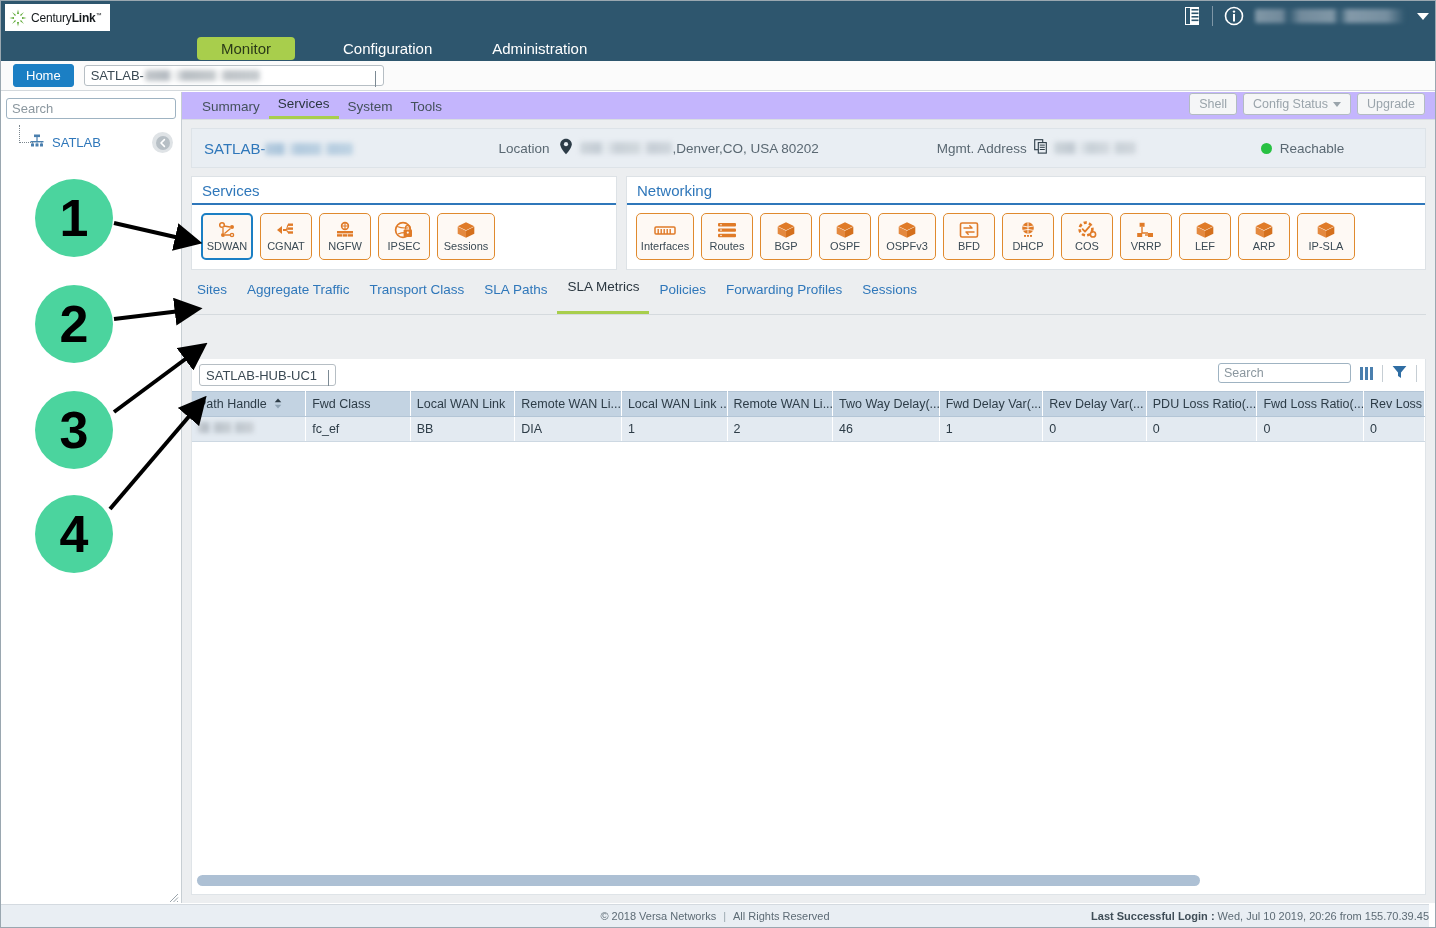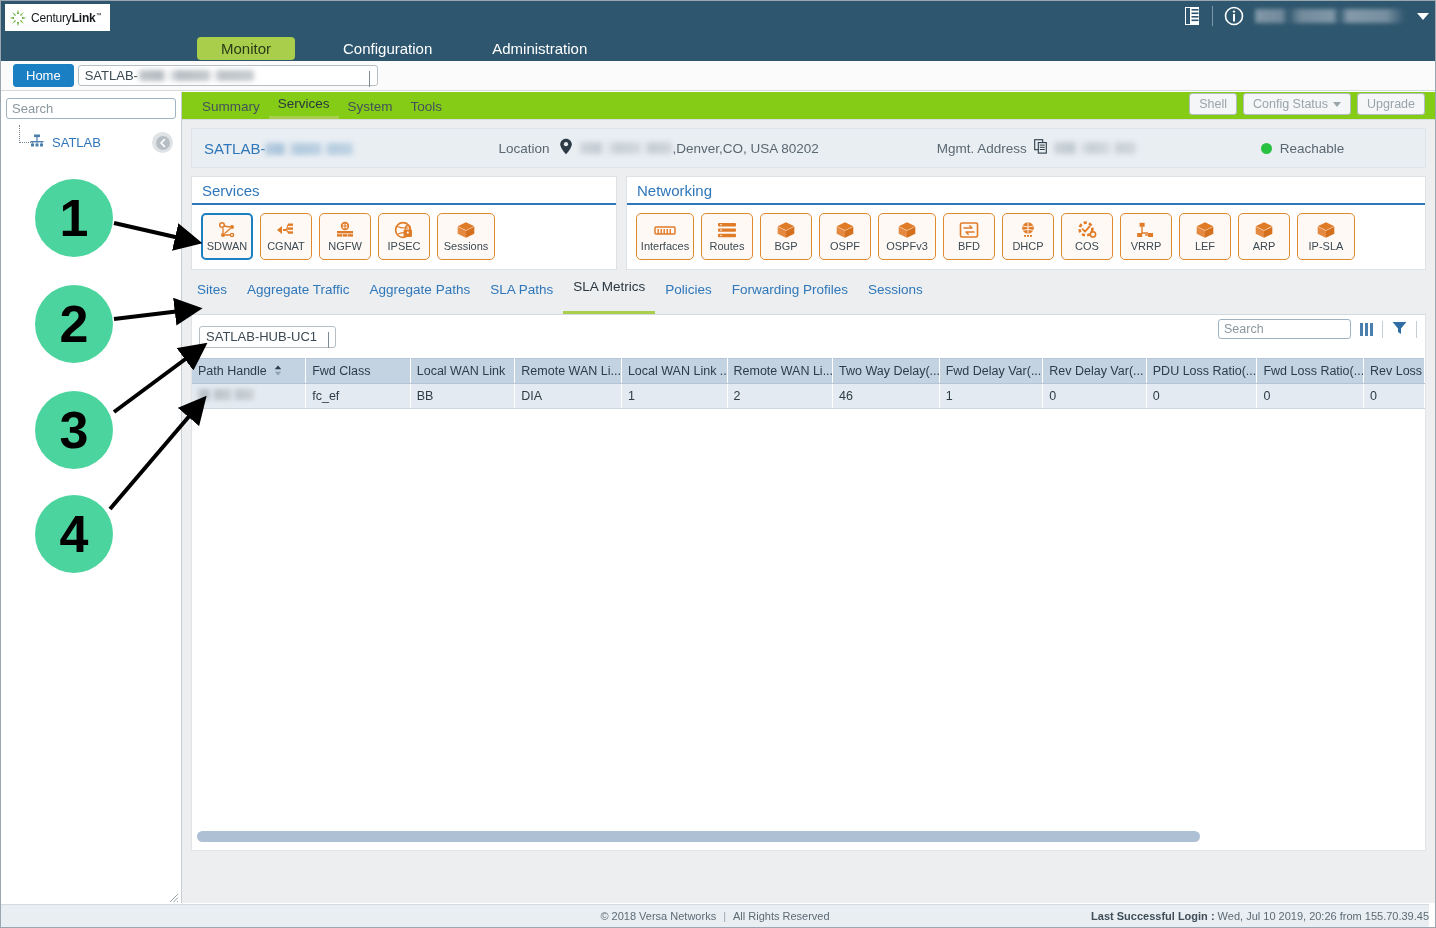--- a/index.html
+++ b/index.html
@@ -33,21 +33,21 @@
   .vdiv { width:1px; height:20px; background:#7e96a6; }
   .ic-info { width:22px; height:22px; }
   .user-blur {
     width:150px; height:14px;
     background:linear-gradient(90deg,#8fa3b1 0%, #7e94a4 18%, #2e566e 22%, #7e94a4 30%, #8fa3b1 52%, #2e566e 56%, #93a6b4 62%, #8399a9 88%, #2e566e 100%);
     filter:blur(2.2px); opacity:.85; border-radius:2px;
   }
   .chev-white { width:0;height:0;border-left:6px solid transparent;border-right:6px solid transparent;border-top:7px solid #ffffff; margin-left:2px;}
 
   
-  .homebar { height:30px; background:#fbfbfb; border-bottom:1px solid #d4d9dd; display:flex; align-items:center; padding-left:12px; gap:4px;}
+  .homebar { height:30px; background:#fbfbfb; border-bottom:1px solid #d4d9dd; display:flex; align-items:center; padding-left:12px; gap:10px;}
   .home-btn { background:#1b7fc4; color:#fff; font-size:13px; padding:3px 12px; border-radius:3px; border:1px solid #1b7fc4; cursor:pointer;}
   .dev-select { width:300px; height:21px; border:1px solid #b6bec4; background:#fff; border-radius:3px; display:flex; align-items:center; padding:0 6px; position:relative; font-size:13px; color:#3b4a54; cursor:pointer;}
   .dev-select .blur-long { display:inline-block; width:115px; height:11px; margin-left:1px;
      background:linear-gradient(90deg,#c2c7cb 0%, #b4bac0 20%, #fff 24%, #b8bec3 34%, #c5cacd 60%, #fff 64%, #bfc4c8 70%, #c7ccd0 100%);
      filter:blur(2.4px); border-radius:2px;}
   .dev-select .chev { position:absolute; right:7px; top:5px; }
 
   .chev-dn { width:9px; height:9px; border-right:1.6px solid #7c8a94; border-bottom:1.6px solid #7c8a94; transform:rotate(45deg); }
 
   
@@ -56,21 +56,21 @@
   .sb-search { margin:6px 5px 0 5px; height:21px; border:1px solid #9fb3c2; border-radius:3px; font-size:13px; padding:0 5px; color:#8b979f; display:flex; align-items:center;}
   .tree { margin-top:14px; padding-left:28px; display:flex; align-items:center; gap:7px; position:relative;}
   .tree-guide { position:absolute; left:18px; top:-8px; width:14px; height:18px; border-left:1px dotted #7b868e; border-bottom:1px dotted #7b868e;}
   .tree-label { color:#2f77ba; font-size:13px; }
   .collapse-btn { position:absolute; right:8px; top:40px; width:21px; height:21px; border-radius:50%; background:#dfe3e6; display:flex; align-items:center; justify-content:center; cursor:pointer;}
   .sb-resize { position:absolute; right:2px; bottom:2px; width:10px; height:10px;}
 
   .content { flex:1; background:#eceef0; position:relative; }
 
   
-  .ctabs { height:28px; background:#84cc16; display:flex; align-items:flex-end; padding-left:11px; position:relative; border-bottom:1px solid #d9dee2;}
+  .ctabs { height:28px; background:#c4b5fd; display:flex; align-items:flex-end; padding-left:11px; position:relative; border-bottom:1px solid #d9dee2;}
   .ctab { font-size:13.5px; color:#44515b; padding:0 9px 5px 9px; cursor:pointer;}
   .ctab.active { color:#2b3740; border-bottom:3px solid #a8ce4c; }
   .ctab-actions { position:absolute; right:10px; top:1px; display:flex; gap:6px; }
   .gbtn { border:1px solid #b3bcc2; border-radius:3px; background:#f5f6f7; color:#9aa4ab; font-size:12.5px; padding:3px 9px; cursor:pointer; display:flex; align-items:center; gap:5px;}
   .caret-sm { width:0;height:0;border-left:4px solid transparent;border-right:4px solid transparent;border-top:5px solid #9aa4ab;}
 
   
   .devbar { height:40px; margin:8px 9px 0 9px; background:#e9eef3; border:1px solid #dde3e8; display:flex; align-items:center; padding:0 12px; font-size:13.5px;}
   .dev-name { color:#2f77ba; font-size:15px; font-weight:normal;}
   .dev-name .blur-n { display:inline-block; width:88px; height:12px; vertical-align:-1px;
@@ -99,21 +99,21 @@
   .svc-btn.wide { width:58px; }
 
   
   .subtabs { display:flex; align-items:flex-end; gap:0; margin:9px 9px 0 9px; border-bottom:1px solid #d5dade; padding-left:2px;}
   .subtab { font-size:13.5px; color:#2f77ba; padding:0 10px 17px 10px; cursor:pointer;}
   .subtab:first-child { padding-left:4px; }
   .subtab.active { color:#2b3740; border-bottom:3px solid #a8ce4c; }
 
   
   .tbl-wrap { margin:0 9px; background:#fff; border:1px solid #dfe4e8; border-top:none; height:536px; position:relative;}
-  .tbl-toolbar { height:43px; display:flex; align-items:center; padding:0 8px 0 7px; position:relative;}
+  .tbl-toolbar { height:32px; display:flex; align-items:center; padding:0 8px 0 7px; position:relative;margin-top:44px;}
   .site-select { width:137px; height:22px; border:1px solid #b6bec4; border-radius:3px; background:#fff; display:flex; align-items:center; padding:0 6px; font-size:13px; position:relative; cursor:pointer;}
   .site-select .chev { position:absolute; right:6px; top:5px;}
   .tbl-tools { position:absolute; right:8px; top:4px; display:flex; align-items:center; gap:9px;}
   .tbl-search { width:133px; height:20px; border:1px solid #9fb3c2; border-radius:3px; font-size:12.5px; color:#8b979f; padding:0 5px; display:flex; align-items:center;}
   .cols-icon { display:flex; gap:2px; cursor:pointer;}
   .cols-icon i { display:block; width:3px; height:13px; background:#4a7fae;}
   .funnel { cursor:pointer;}
   .tsep { width:1px; height:17px; background:#c6ced4;}
 
   
@@ -512,21 +512,21 @@
               <span class="lab">IP-SLA</span>
             </div>
 
           </div>
         </div>
       </div>
 
       <div class="subtabs">
         <div class="subtab">Sites</div>
         <div class="subtab">Aggregate Traffic</div>
-        <div class="subtab">Aggregate Paths</div>
+        <div class="subtab">Transport Class</div>
         <div class="subtab">SLA Paths</div>
         <div class="subtab active">SLA Metrics</div>
         <div class="subtab">Policies</div>
         <div class="subtab">Forwarding Profiles</div>
         <div class="subtab">Sessions</div>
       </div>
 
       <div class="tbl-wrap">
 
         <div class="tbl-toolbar">

